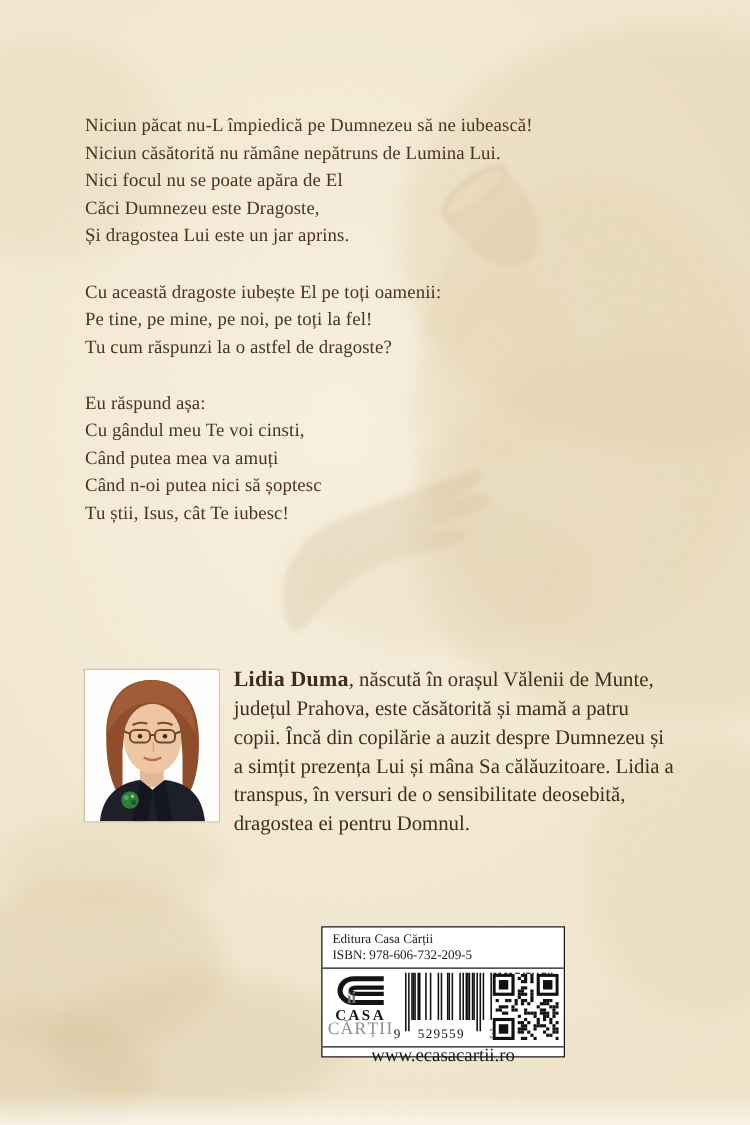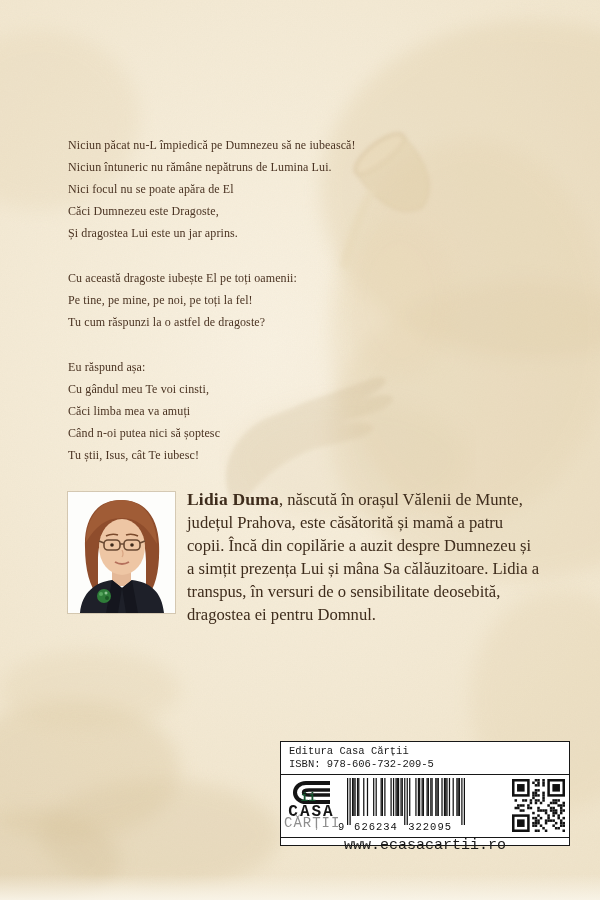--- a/index.html
+++ b/index.html
@@ -10,43 +10,43 @@
       radial-gradient(ellipse 150% 120% at 45% 38%, rgba(250,243,228,.9) 0%, rgba(243,232,209,.55) 45%, rgba(231,216,185,.75) 100%),
       #f1e6ce;
     font-family:"Liberation Serif","DejaVu Serif",serif;
   }
   .bg-art{position:absolute;left:0;top:0;pointer-events:none;}
   .grain{position:absolute;left:0;top:0;width:600px;height:900px;pointer-events:none;opacity:.5;}
   .bottom-fade{position:absolute;left:0;bottom:0;width:600px;height:26px;
     background:linear-gradient(to bottom, rgba(250,246,235,0), rgba(250,246,235,.85));pointer-events:none;}
 
   
-  .poem{position:absolute;left:68px;top:90px;color:#4a3322;font-size:12px;line-height:22px;
-    letter-spacing:.1px;margin-top:44px;}
+  .poem{position:absolute;left:68px;top:90px;color:#4a3322;font-size:15px;line-height:22px;
+    letter-spacing:.1px;}
   .stanza{margin:0 0 23px 0;}
   .poem div{white-space:nowrap;}
 
   
-  .bio{position:absolute;left:68px;top:488px;width:472px;color:#3e2c1c;font-size:16.6px;line-height:23px;}
+  .bio{position:absolute;left:68px;top:532px;width:472px;color:#3e2c1c;font-size:16.6px;line-height:23px;}
   .bio p{margin:0;}
   .bio .p2{margin-top:0;}
   .author-photo{float:left;width:107px;height:121px;margin:4px 12px 6px 0;background:#fff;
     box-shadow:0 0 0 1px rgba(120,100,70,.25);}
   .author-name{font-weight:bold;font-size:17.5px;letter-spacing:.2px;}
   .it{font-style:italic;}
 
   
-  .pubbox{position:absolute;left:280px;top:741px;width:290px;height:105px;box-sizing:border-box;
-    background:#fff;border:1.6px solid #171717;font-family:Liberation Mono, monospace;color:#1a1a1a;}
+  .pubbox{position:absolute;left:257px;top:741px;width:195px;height:105px;box-sizing:border-box;
+    background:#fff;border:1.6px solid #171717;font-family:Liberation Serif, serif;color:#1a1a1a;}
   .pub-head{border-bottom:1.6px solid #171717;padding:3px 7px 3px 8px;font-size:10.5px;line-height:13px;}
   .pub-mid{position:relative;height:62px;}
   .logo{position:absolute;left:3px;top:4px;width:55px;text-align:center;}
   .logo-mark{position:relative;width:40px;height:27px;margin:0 auto;}
-  .logo-ii{position:absolute;left:9px;top:11px;font-weight:bold;font-size:13px;color:#14532d;letter-spacing:0;}
-  .logo-casa{font-weight:bold;font-size:16px;letter-spacing:2px;line-height:12px;color:#151515;}
+  .logo-ii{position:absolute;left:9px;top:11px;font-weight:bold;font-size:13px;color:#737373;letter-spacing:0;}
+  .logo-casa{font-weight:bold;font-size:12px;letter-spacing:2px;line-height:12px;color:#151515;}
   .logo-cartii{font-size:14px;letter-spacing:1px;line-height:11px;color:#8e8e8e;}
   .barcode{position:absolute;left:57px;top:3px;width:128px;height:57px;}
   .bc-digit{position:absolute;font-size:10.5px;color:#111;bottom:2px;}
   .bc-first{left:0;}
   .bc-g1{left:14px;width:48px;text-align:center;letter-spacing:1px;}
   .bc-g2{left:66px;width:48px;text-align:right;letter-spacing:1px;}
   .qr{position:absolute;right:4px;top:4px;width:53px;height:53px;}
   .pub-foot{border-top:1.6px solid #171717;text-align:center;font-size:15px;line-height:13px;padding:1px 0 2px;}
 </style>
 </head>
@@ -113,34 +113,34 @@
     <filter id="grainF">
       <feTurbulence type="fractalNoise" baseFrequency="0.8" numOctaves="2"></feTurbulence>
       <feColorMatrix type="matrix" values="0 0 0 0 0.42  0 0 0 0 0.35  0 0 0 0 0.22  0 0 0 0.10 0"></feColorMatrix>
     </filter>
     <rect width="600" height="900" filter="url(#grainF)"></rect>
   </svg>
 
   <div class="poem">
     <div class="stanza">
       <div>Niciun păcat nu-L împiedică pe Dumnezeu să ne iubească!</div>
-      <div>Niciun întuneric nu rămâne nepătruns de Lumina Lui.</div>
+      <div>Niciun căsătorită nu rămâne nepătruns de Lumina Lui.</div>
       <div>Nici focul nu se poate apăra de El</div>
       <div>Căci Dumnezeu este Dragoste,</div>
       <div>Și dragostea Lui este un jar aprins.</div>
     </div>
     <div class="stanza">
       <div>Cu această dragoste iubește El pe toți oamenii:</div>
       <div>Pe tine, pe mine, pe noi, pe toți la fel!</div>
       <div>Tu cum răspunzi la o astfel de dragoste?</div>
     </div>
     <div class="stanza">
       <div>Eu răspund așa:</div>
       <div>Cu gândul meu Te voi cinsti,</div>
-      <div>Căci limba mea va amuți</div>
+      <div>Când putea mea va amuți</div>
       <div>Când n-oi putea nici să șoptesc</div>
       <div>Tu știi, Isus, cât Te iubesc!</div>
     </div>
   </div>
 
   <div class="bio">
     <svg class="author-photo" viewBox="0 0 107 121">
       <rect width="107" height="121" fill="#fdfdfb"></rect>
 
       <path d="M53,8 C26,8 16,30 17,55 C17,78 22,95 30,104 L30,70 C30,45 38,30 53,30
@@ -237,21 +237,21 @@
             <rect x="108.37" y="0" width="1.24" height="38" fill="#111"></rect>
             <rect x="110.85" y="0" width="1.24" height="38" fill="#111"></rect>
             <rect x="114.58" y="0" width="1.24" height="38" fill="#111"></rect>
             <rect x="118.31" y="0" width="1.24" height="38" fill="#111"></rect>
             <rect x="119.55" y="0" width="1.24" height="38" fill="#111"></rect>
             <rect x="120.79" y="0" width="1.24" height="38" fill="#111"></rect>
             <rect x="123.27" y="0" width="1.24" height="47" fill="#111"></rect>
             <rect x="125.76" y="0" width="1.24" height="47" fill="#111"></rect>
           </svg>
         <span class="bc-digit bc-first">9</span>
-        <span class="bc-digit bc-g1">626234</span>
+        <span class="bc-digit bc-g1">529559</span>
         <span class="bc-digit bc-g2">322095</span>
       </div>
       <svg class="qr" id="qr" viewBox="0 0 21 21">
           <rect width="21" height="21" fill="#fff"></rect>
           <rect x="9" y="0" width="1" height="1" fill="#111"></rect>
           <rect x="10" y="0" width="1" height="1" fill="#111"></rect>
           <rect x="12" y="0" width="1" height="1" fill="#111"></rect>
           <rect x="8" y="1" width="1" height="1" fill="#111"></rect>
           <rect x="10" y="1" width="1" height="1" fill="#111"></rect>
           <rect x="12" y="1" width="1" height="1" fill="#111"></rect>

